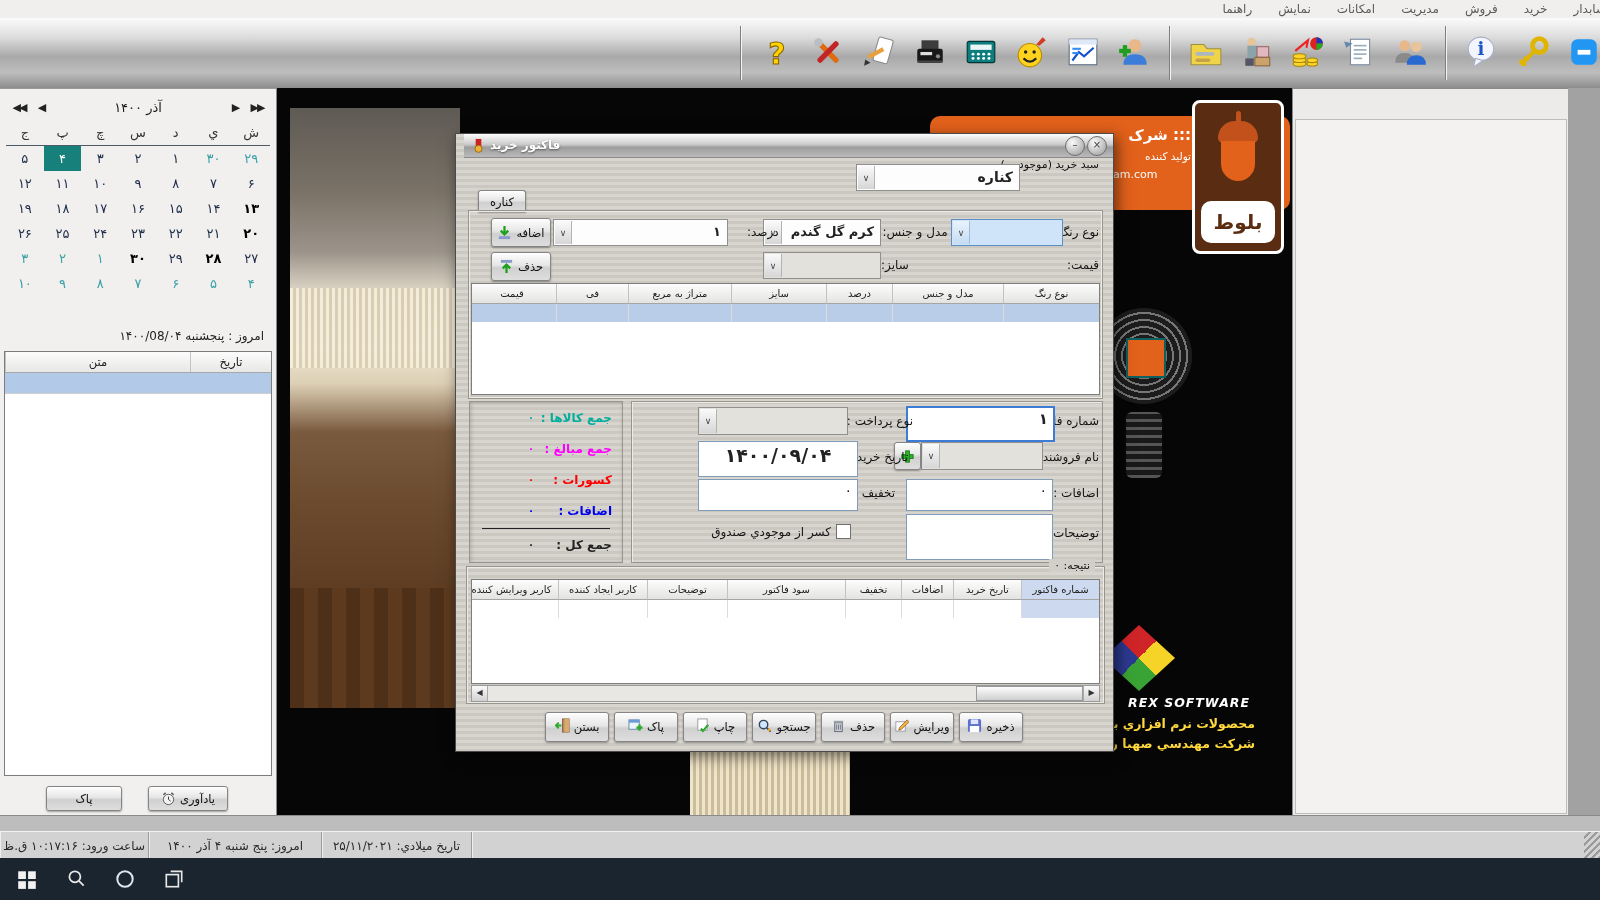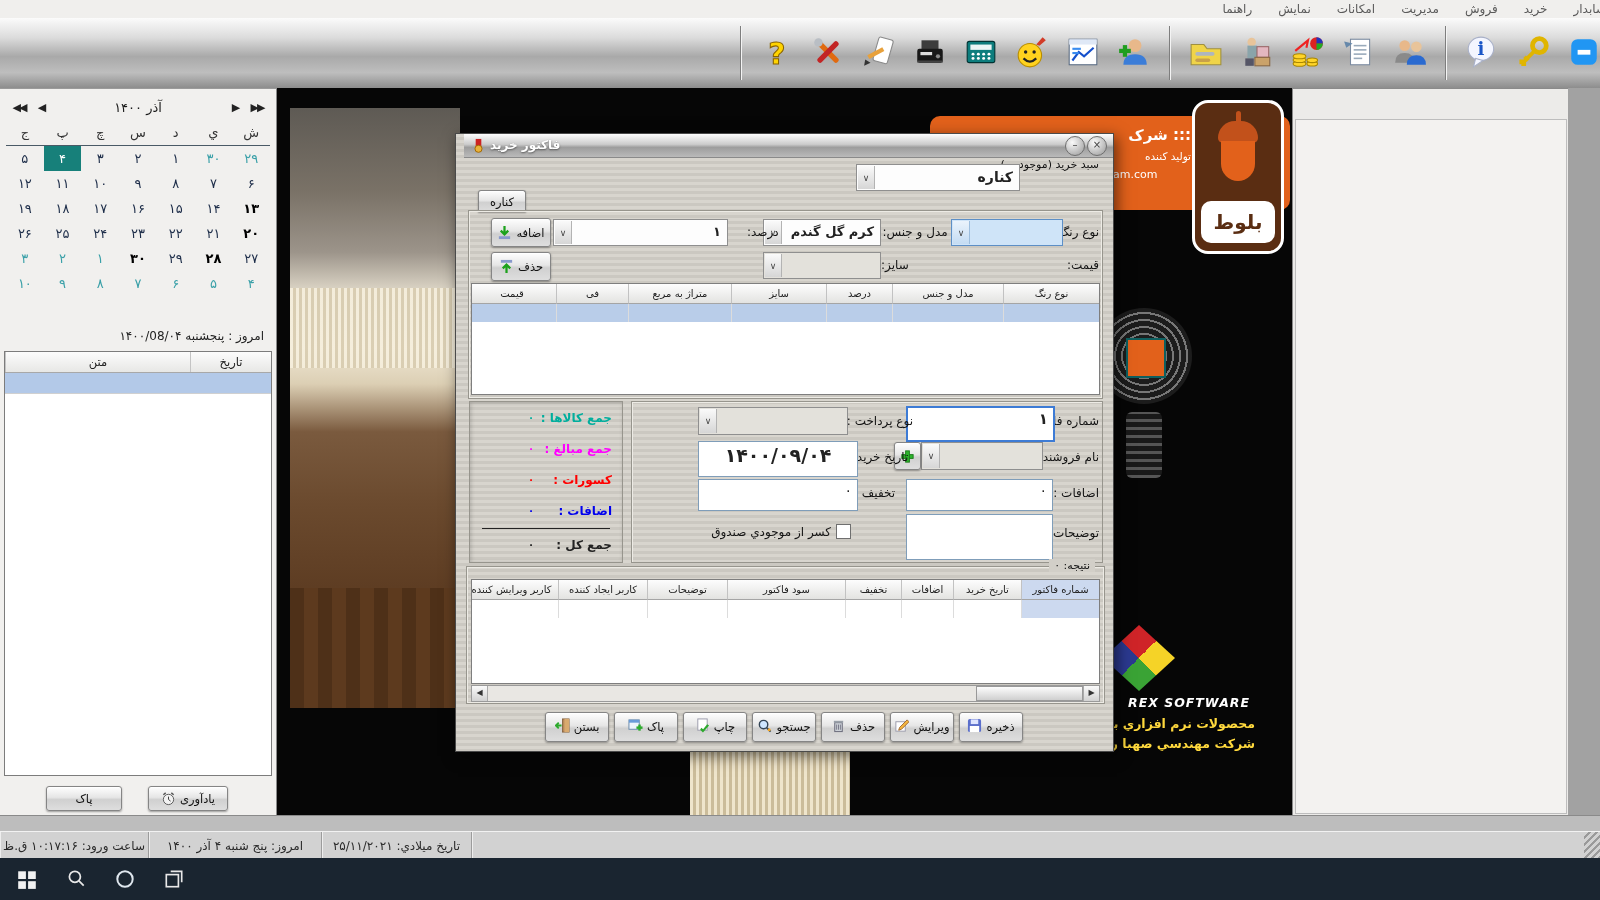--- a/index.html
+++ b/index.html
@@ -67,21 +67,21 @@
      background:repeating-linear-gradient(90deg,#f6efdd 0 3px,#d8ccb0 3px 6px);opacity:.9;}
   .carpet-wooddark{position:absolute;left:0;bottom:0;width:100%;height:120px;
      background:repeating-linear-gradient(90deg,#4e3018 0 14px,#5d3a1e 14px 28px);}
   .banner{position:absolute;left:653px;top:28px;width:360px;height:94px;background:#e2611b;
           border-radius:10px;}
   .banner-text{position:absolute;left:183px;top:10px;width:78px;text-align:right;color:#fff;}
   .banner-l1{font-size:15px;font-weight:bold;white-space:nowrap;}
   .banner-l2{font-size:10.5px;margin-top:6px;white-space:nowrap;}
   .banner-l3{font-size:11px;margin-top:6px;direction:ltr;text-align:left;white-space:nowrap;}
   .acorn{position:absolute;left:915px;top:12px;width:86px;height:148px;background:#5a2d12;
-         border:3px solid #fff;border-radius:16px;}
+         border:3px solid #fff;border-radius:8px;}
   .acorn-cap{position:absolute;left:23px;top:18px;width:40px;height:22px;background:#c2511b;
              border-radius:20px 20px 6px 6px;}
   .acorn-body{position:absolute;left:26px;top:38px;width:34px;height:40px;background:#e2611b;
               border-radius:0 0 17px 17px;}
   .acorn-stem{position:absolute;left:41px;top:8px;width:5px;height:14px;background:#c2511b;border-radius:3px;}
   .acorn-word{position:absolute;left:6px;bottom:8px;right:6px;height:42px;background:#fff;
               border-radius:10px;color:#5a2d12;font-weight:bold;font-size:20px;text-align:center;
               line-height:42px;}
   .emblem{position:absolute;left:819px;top:220px;width:100px;height:175px;}
   .emblem-circle{position:absolute;left:0;top:0;width:96px;height:96px;border-radius:50%;

